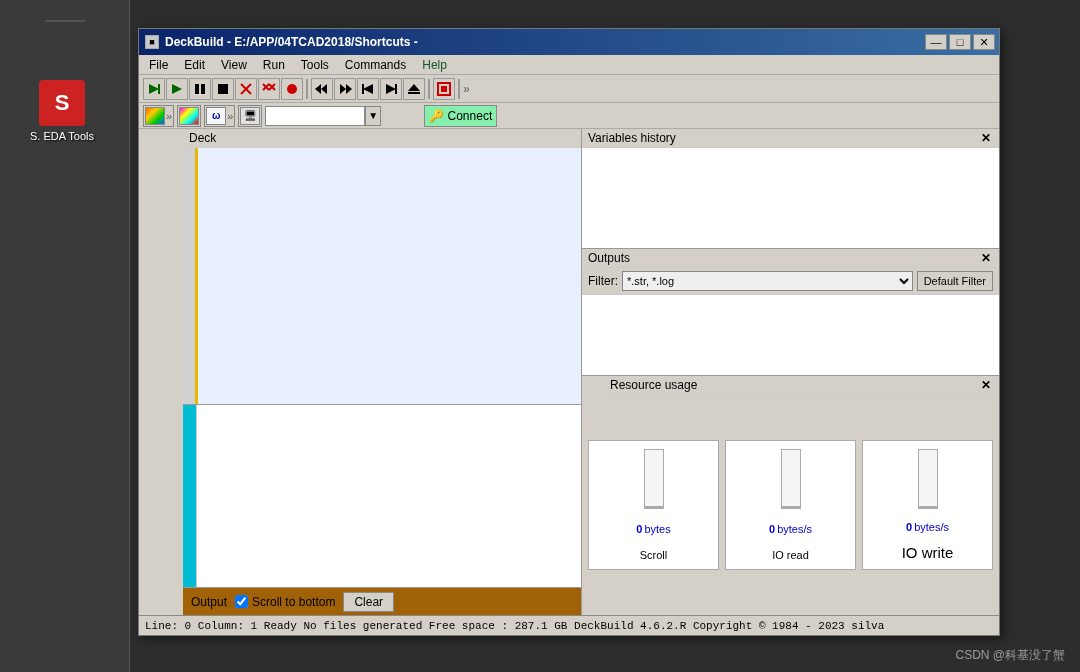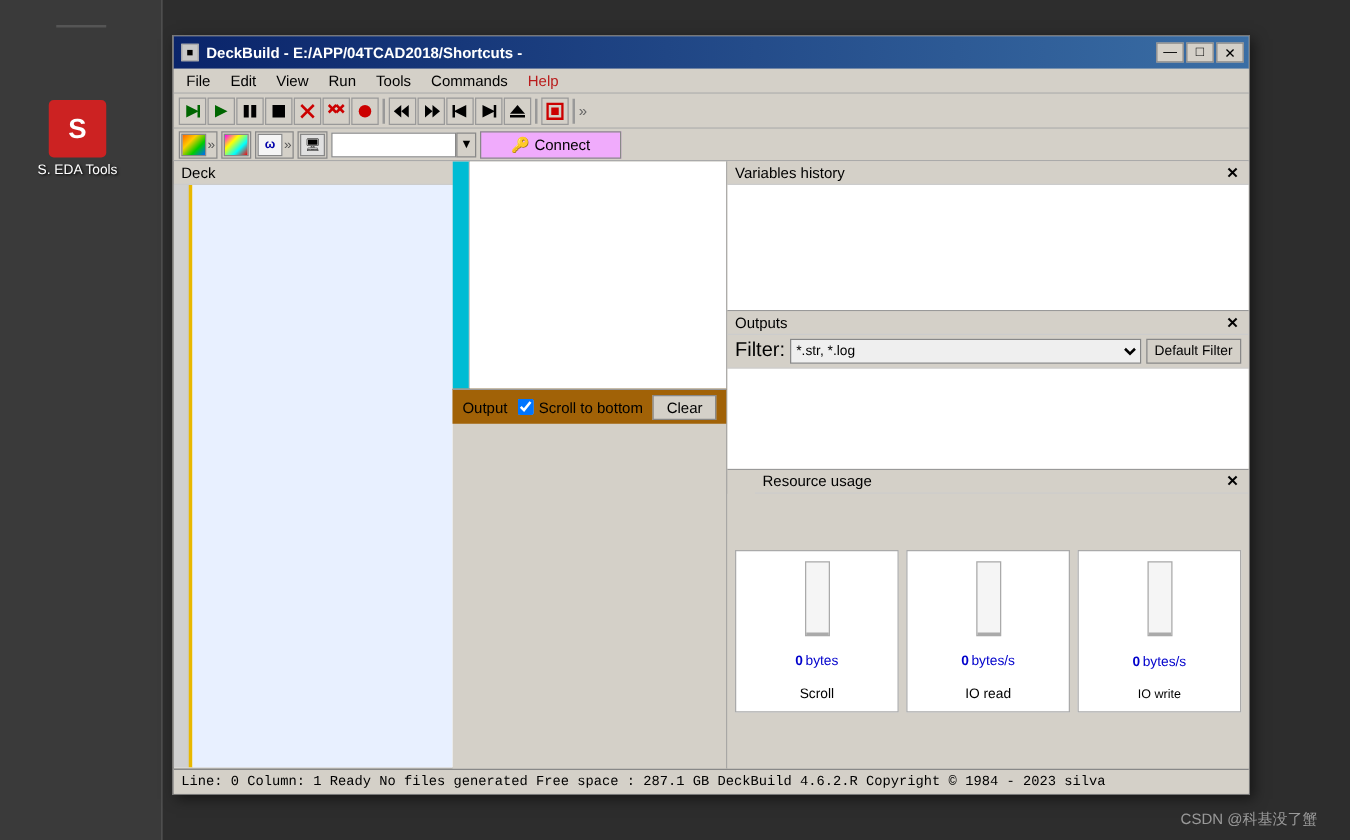--- a/index.html
+++ b/index.html
@@ -24,21 +24,21 @@
   <div style="width:40px;height:2px;background:#555;"></div>
 </div>
 
 <div style="position:absolute;left:30px;top:80px;display:flex;flex-direction:column;align-items:center;gap:4px;">
   <div style="width:46px;height:46px;background:#cc2222;display:flex;align-items:center;justify-content:center;font-size:22px;font-weight:bold;color:white;border-radius:4px;">
     <span>S</span>
   </div>
   <span style="color:white;font-size:11px;text-shadow:1px 1px 2px black;text-align:center;">S. EDA Tools</span>
 </div>
 
-<div style="position:absolute;right:26px;bottom:8px;color:rgba(200,200,200,0.7);font-size:12px;">CSDN @科基没了蟹</div>
+<div style="position:absolute;right:15px;bottom:8px;color:rgba(200,200,200,0.7);font-size:12px;">CSDN @科基没了蟹</div>
 
 <div style="position:absolute;top:28px;left:138px;width:862px;height:608px;background:#d4d0c8;border:1px solid #777;box-shadow:3px 3px 10px rgba(0,0,0,0.5);display:flex;flex-direction:column;">
 
   <div style="background:linear-gradient(to right,#0a246a,#3a6ea5);height:26px;display:flex;align-items:center;justify-content:space-between;padding:0 4px 0 6px;flex-shrink:0;">
     <div style="display:flex;align-items:center;gap:6px;">
       <div style="width:14px;height:14px;background:#c8c8c8;border:1px solid #aaa;display:flex;align-items:center;justify-content:center;font-size:9px;">■</div>
       <span style="color:white;font-size:12px;font-weight:bold;">DeckBuild - E:/APP/04TCAD2018/Shortcuts -</span>
     </div>
     <div style="display:flex;gap:2px;">
       <button style="width:22px;height:16px;background:#d4d0c8;border:1px solid #888;font-size:11px;cursor:pointer;display:flex;align-items:center;justify-content:center;">—</button>
@@ -47,21 +47,21 @@
     </div>
   </div>
 
   <div style="background:#d4d0c8;border-bottom:1px solid #aaa;display:flex;align-items:center;height:20px;padding:0 2px;flex-shrink:0;">
     <div style="padding:1px 8px;font-size:12px;cursor:pointer;color:#000;">File</div>
     <div style="padding:1px 8px;font-size:12px;cursor:pointer;color:#000;">Edit</div>
     <div style="padding:1px 8px;font-size:12px;cursor:pointer;color:#000;">View</div>
     <div style="padding:1px 8px;font-size:12px;cursor:pointer;color:#000;">Run</div>
     <div style="padding:1px 8px;font-size:12px;cursor:pointer;color:#000;">Tools</div>
     <div style="padding:1px 8px;font-size:12px;cursor:pointer;color:#000;">Commands</div>
-    <div style="padding:1px 8px;font-size:12px;cursor:pointer;color:#b91c1c;">Help</div>
+    <div style="padding:1px 8px;font-size:12px;cursor:pointer;color:#14532d;">Help</div>
   </div>
 
   <div style="background:#d4d0c8;border-bottom:1px solid #aaa;display:flex;align-items:center;height:28px;padding:2px 4px;gap:1px;flex-shrink:0;">
 
     <button style="width:22px;height:22px;background:#d4d0c8;border:1px solid #999;font-size:11px;cursor:pointer;display:flex;align-items:center;justify-content:center;">
       <svg width="14" height="14" viewBox="0 0 14 14">
           <polygon points="2,2 12,7 2,12" fill="#006600"></polygon>
           <line x1="12" y1="2" x2="12" y2="12" stroke="#006600" stroke-width="2"></line>
         </svg>
     </button>
@@ -155,26 +155,26 @@
       <div style="width:20px;height:18px;background:#f5f5f5;border:1px solid #888;cursor:pointer;display:flex;align-items:center;justify-content:center;font-size:10px;font-weight:bold;color:#0000aa;">ω</div>
       <span style="font-size:11px;color:#555;">»</span>
     </div>
     <div style="display:flex;align-items:center;border:1px solid #888;padding:1px;">
       <div style="width:20px;height:18px;background:#e0e0e0;border:1px solid #888;cursor:pointer;display:flex;align-items:center;justify-content:center;font-size:10px;">🖥</div>
     </div>
     <div style="display:flex;align-items:center;">
       <input type="text" style="width: 100px; height: 20px; border: 1px solid rgb(136, 136, 136); font-size: 11px; padding: 0px 2px; background: white;" value="">
       <button style="width:16px;height:20px;border:1px solid #888;background:#d4d0c8;font-size:10px;cursor:pointer;">▼</button>
     </div>
-    <button style="background:#f0abfc;border:1px solid #888;padding:2px 24px;font-size:12px;cursor:pointer;display:flex;align-items:center;gap:4px;height:22px;">🔑 Connect</button>
+    <button style="background:#86efac;border:1px solid #888;padding:2px 4px;font-size:12px;cursor:pointer;display:flex;align-items:center;gap:4px;height:22px;margin-left:40px;">🔑 Connect</button>
   </div>
 
   <div style="flex:1;display:flex;overflow:hidden;min-height:0;">
 
-    <div style="flex:1;display:flex;flex-direction:row;border-right:1px solid #999;min-width:0;">
+    <div style="flex:1;display:flex;flex-direction:column;border-right:1px solid #999;min-width:0;padding-left:44px;">
 
       <div style="flex:1;display:flex;flex-direction:column;border-bottom:1px solid #999;min-height:0;">
         <div style="background:#d4d0c8;padding:2px 6px;font-size:12px;border-bottom:1px solid #ccc;flex-shrink:0;">
           <span>Deck</span>
         </div>
         <div style="flex:1;background:white;display:flex;overflow:hidden;">
           <div style="width:12px;background:#d0d0d0;border-right:1px solid #ccc;flex-shrink:0;"></div>
           <div style="width:3px;background:#e8b800;flex-shrink:0;"></div>
           <div style="flex:1;background:#e8f0ff;padding:2px;font-family:'Courier New',monospace;font-size:12px;"></div>
         </div>
@@ -205,21 +205,21 @@
         </div>
         <div style="height:100px;background:white;"></div>
       </div>
 
       <div style="display:flex;flex-direction:column;border-bottom:1px solid #999;flex-shrink:0;">
         <div style="background:#d4d0c8;padding:2px 6px;font-size:12px;border-bottom:1px solid #ccc;display:flex;justify-content:space-between;align-items:center;">
           <span>Outputs</span>
           <span style="cursor:pointer;font-size:12px;font-weight:bold;padding:0 2px;">✕</span>
         </div>
         <div style="display:flex;align-items:center;gap:4px;padding:3px 6px;background:#d4d0c8;border-bottom:1px solid #ccc;">
-          <span style="font-size:16px;text-align:right;">Filter:</span>
+          <span style="font-size:12px;text-align:right;">Filter:</span>
           <select style="flex:1;height:20px;font-size:11px;border:1px solid #888;">
             <option>*.str, *.log</option>
           </select>
           <button style="border:1px solid #888;background:#d4d0c8;padding:1px 6px;font-size:11px;cursor:pointer;height:20px;">Default Filter</button>
         </div>
         <div style="height:80px;background:white;"></div>
       </div>
 
       <div style="flex:1;display:flex;flex-direction:column;min-height:0;">
         <div style="background:#d4d0c8;padding:2px 6px;font-size:12px;border-bottom:1px solid #ccc;display:flex;justify-content:space-between;align-items:center;flex-shrink:0;margin-left:22px;">
@@ -251,21 +251,21 @@
           </div>
 
           <div style="background:white;border:1px solid #aaa;display:flex;flex-direction:column;align-items:center;padding:8px 10px;flex:1;min-height:130px;justify-content:space-between;">
             <div style="width:20px;height:60px;border:1px solid #aaa;display:flex;flex-direction:column;justify-content:flex-end;background:#f5f5f5;">
               <div style="background:#aaa;width:100%;height:2px;"></div>
             </div>
             <div style="display:flex;align-items:baseline;gap:2px;">
               <span style="font-size:11px;color:#0000cc;font-weight:bold;">0</span>
               <span style="font-size:11px;color:#0000cc;">bytes/s</span>
             </div>
-            <span style="font-size:10px;color:#000;">IO write</span>
+            <span style="font-size:15px;color:#000;">IO write</span>
           </div>
 
         </div>
       </div>
 
     </div>
   </div>
 
   <div style="background:#d4d0c8;border-top:1px solid #888;padding:2px 6px;font-size:11px;display:flex;align-items:center;height:20px;color:#000;font-family:'Courier New',monospace;flex-shrink:0;">
     <span>Line: 0  Column: 1   Ready  No files generated  Free space : 287.1 GB  DeckBuild 4.6.2.R  Copyright © 1984 - 2023 silva</span>

